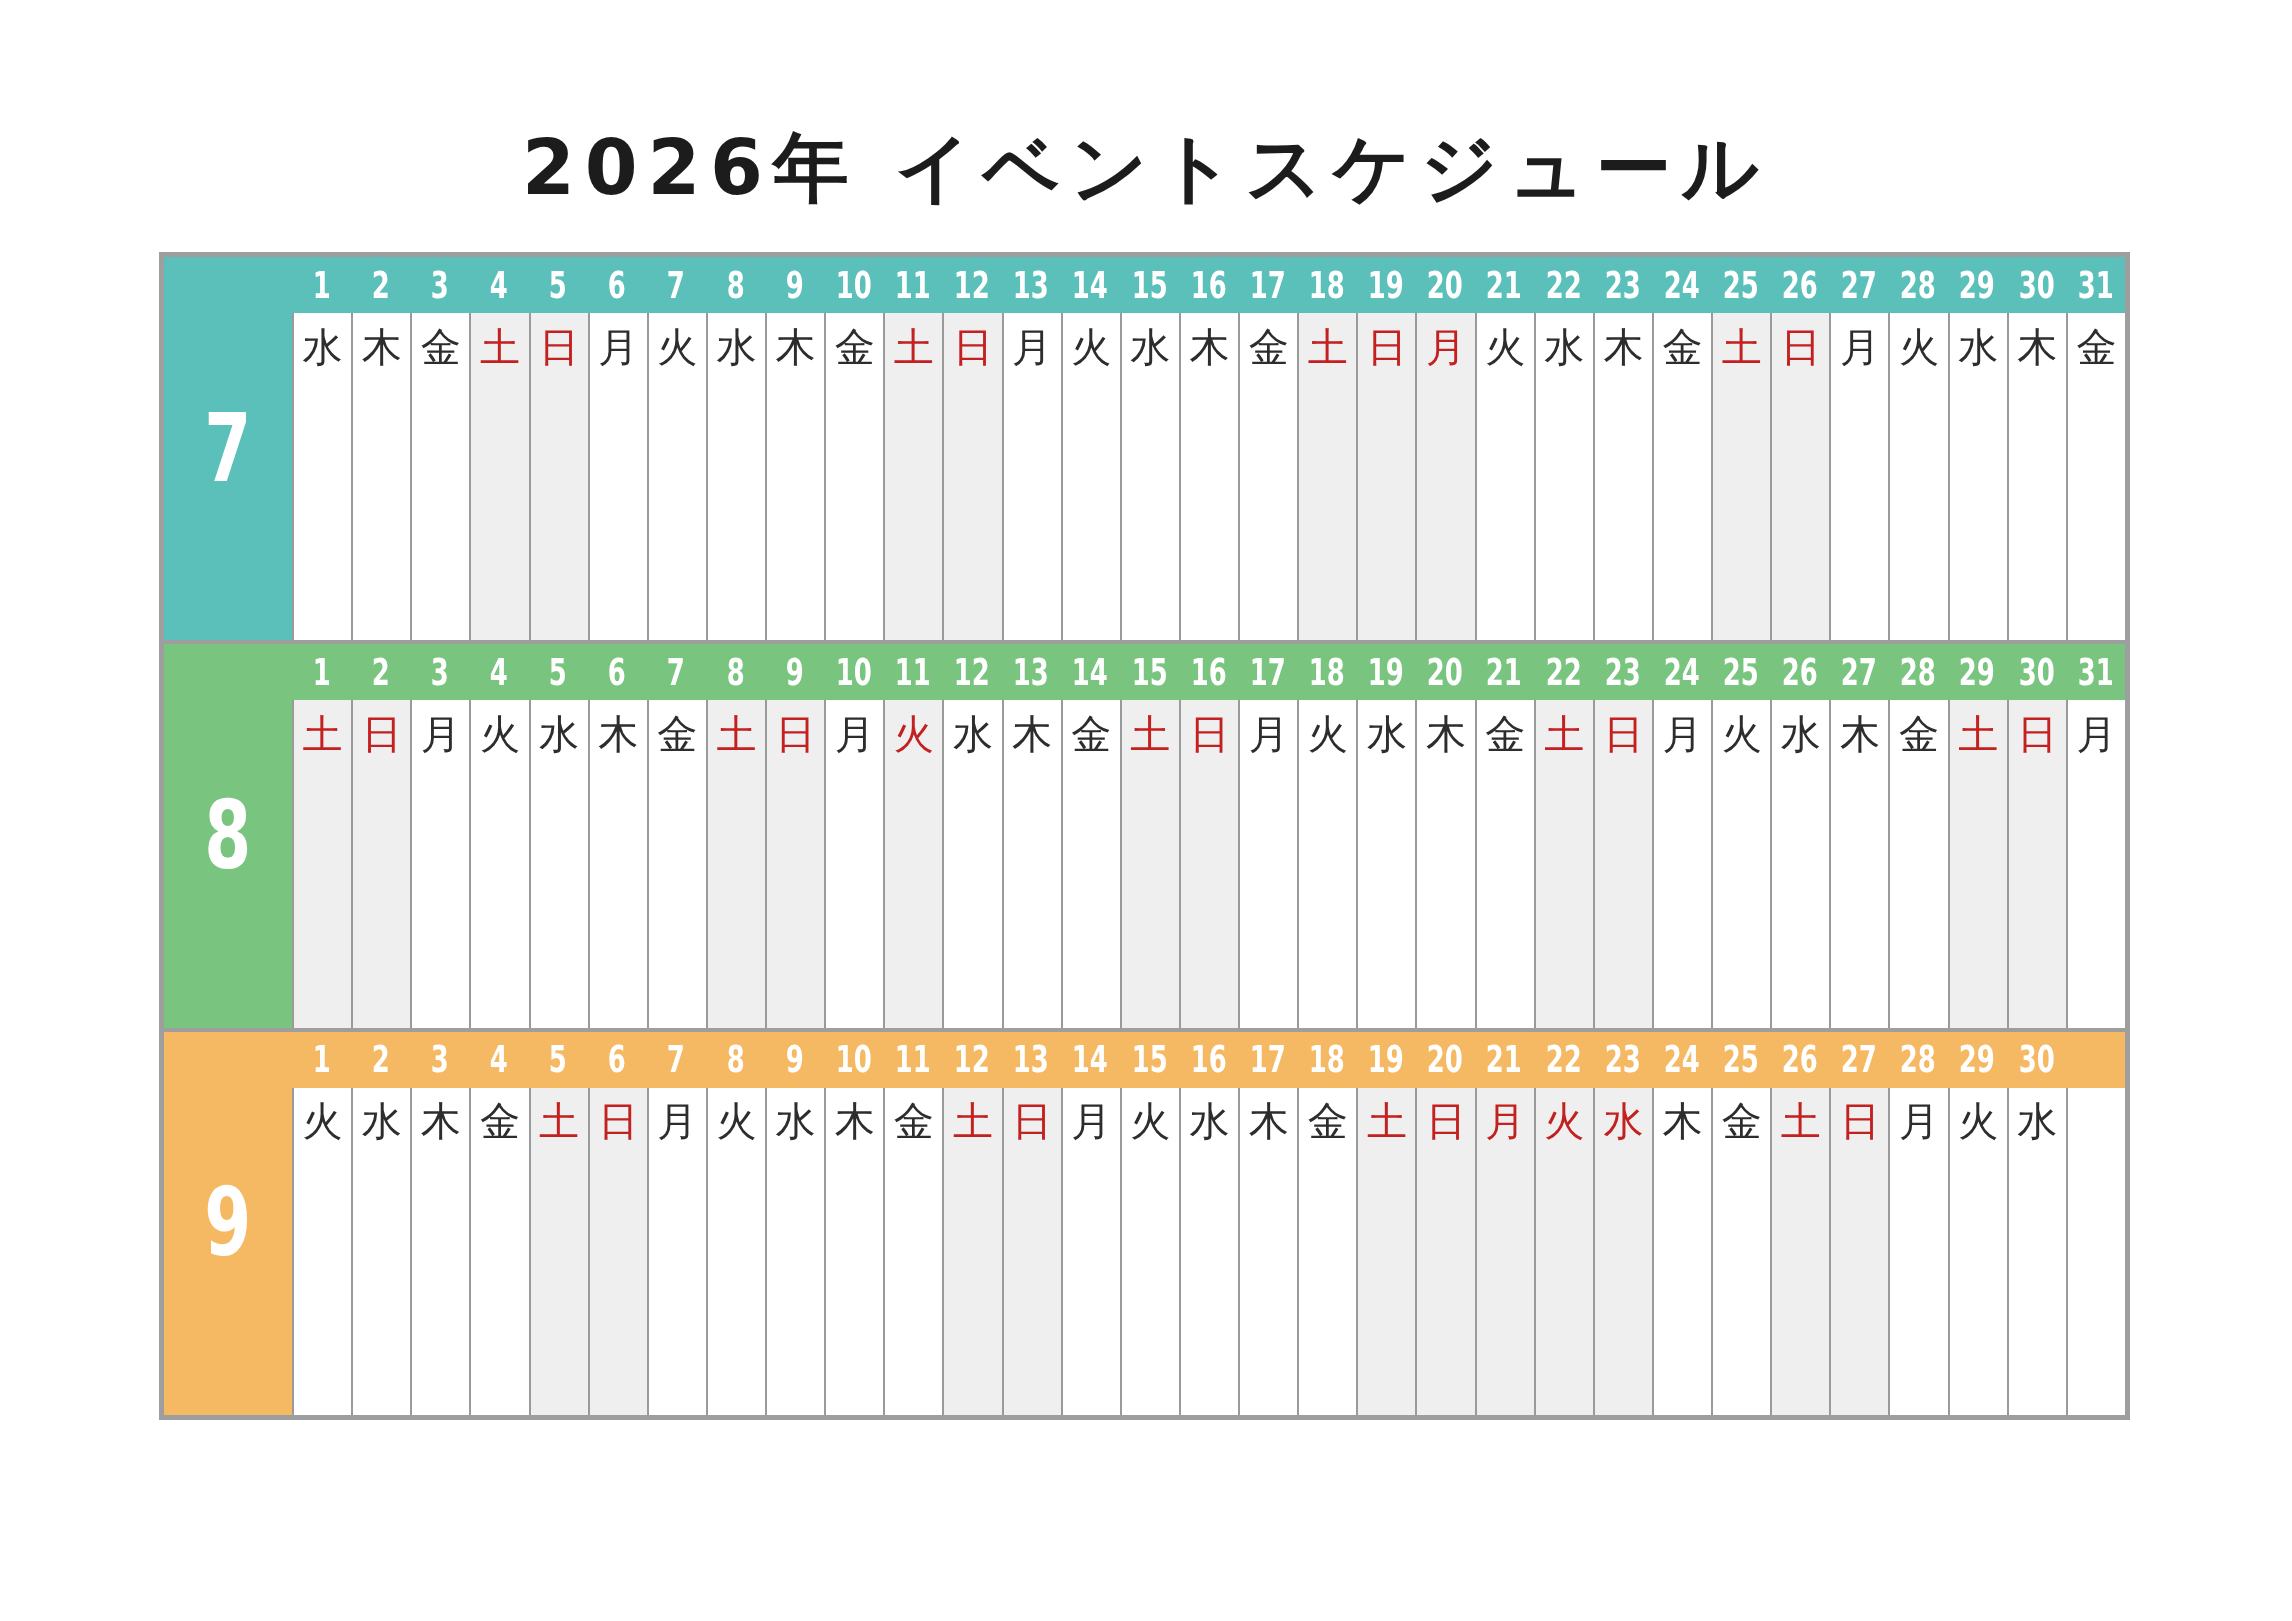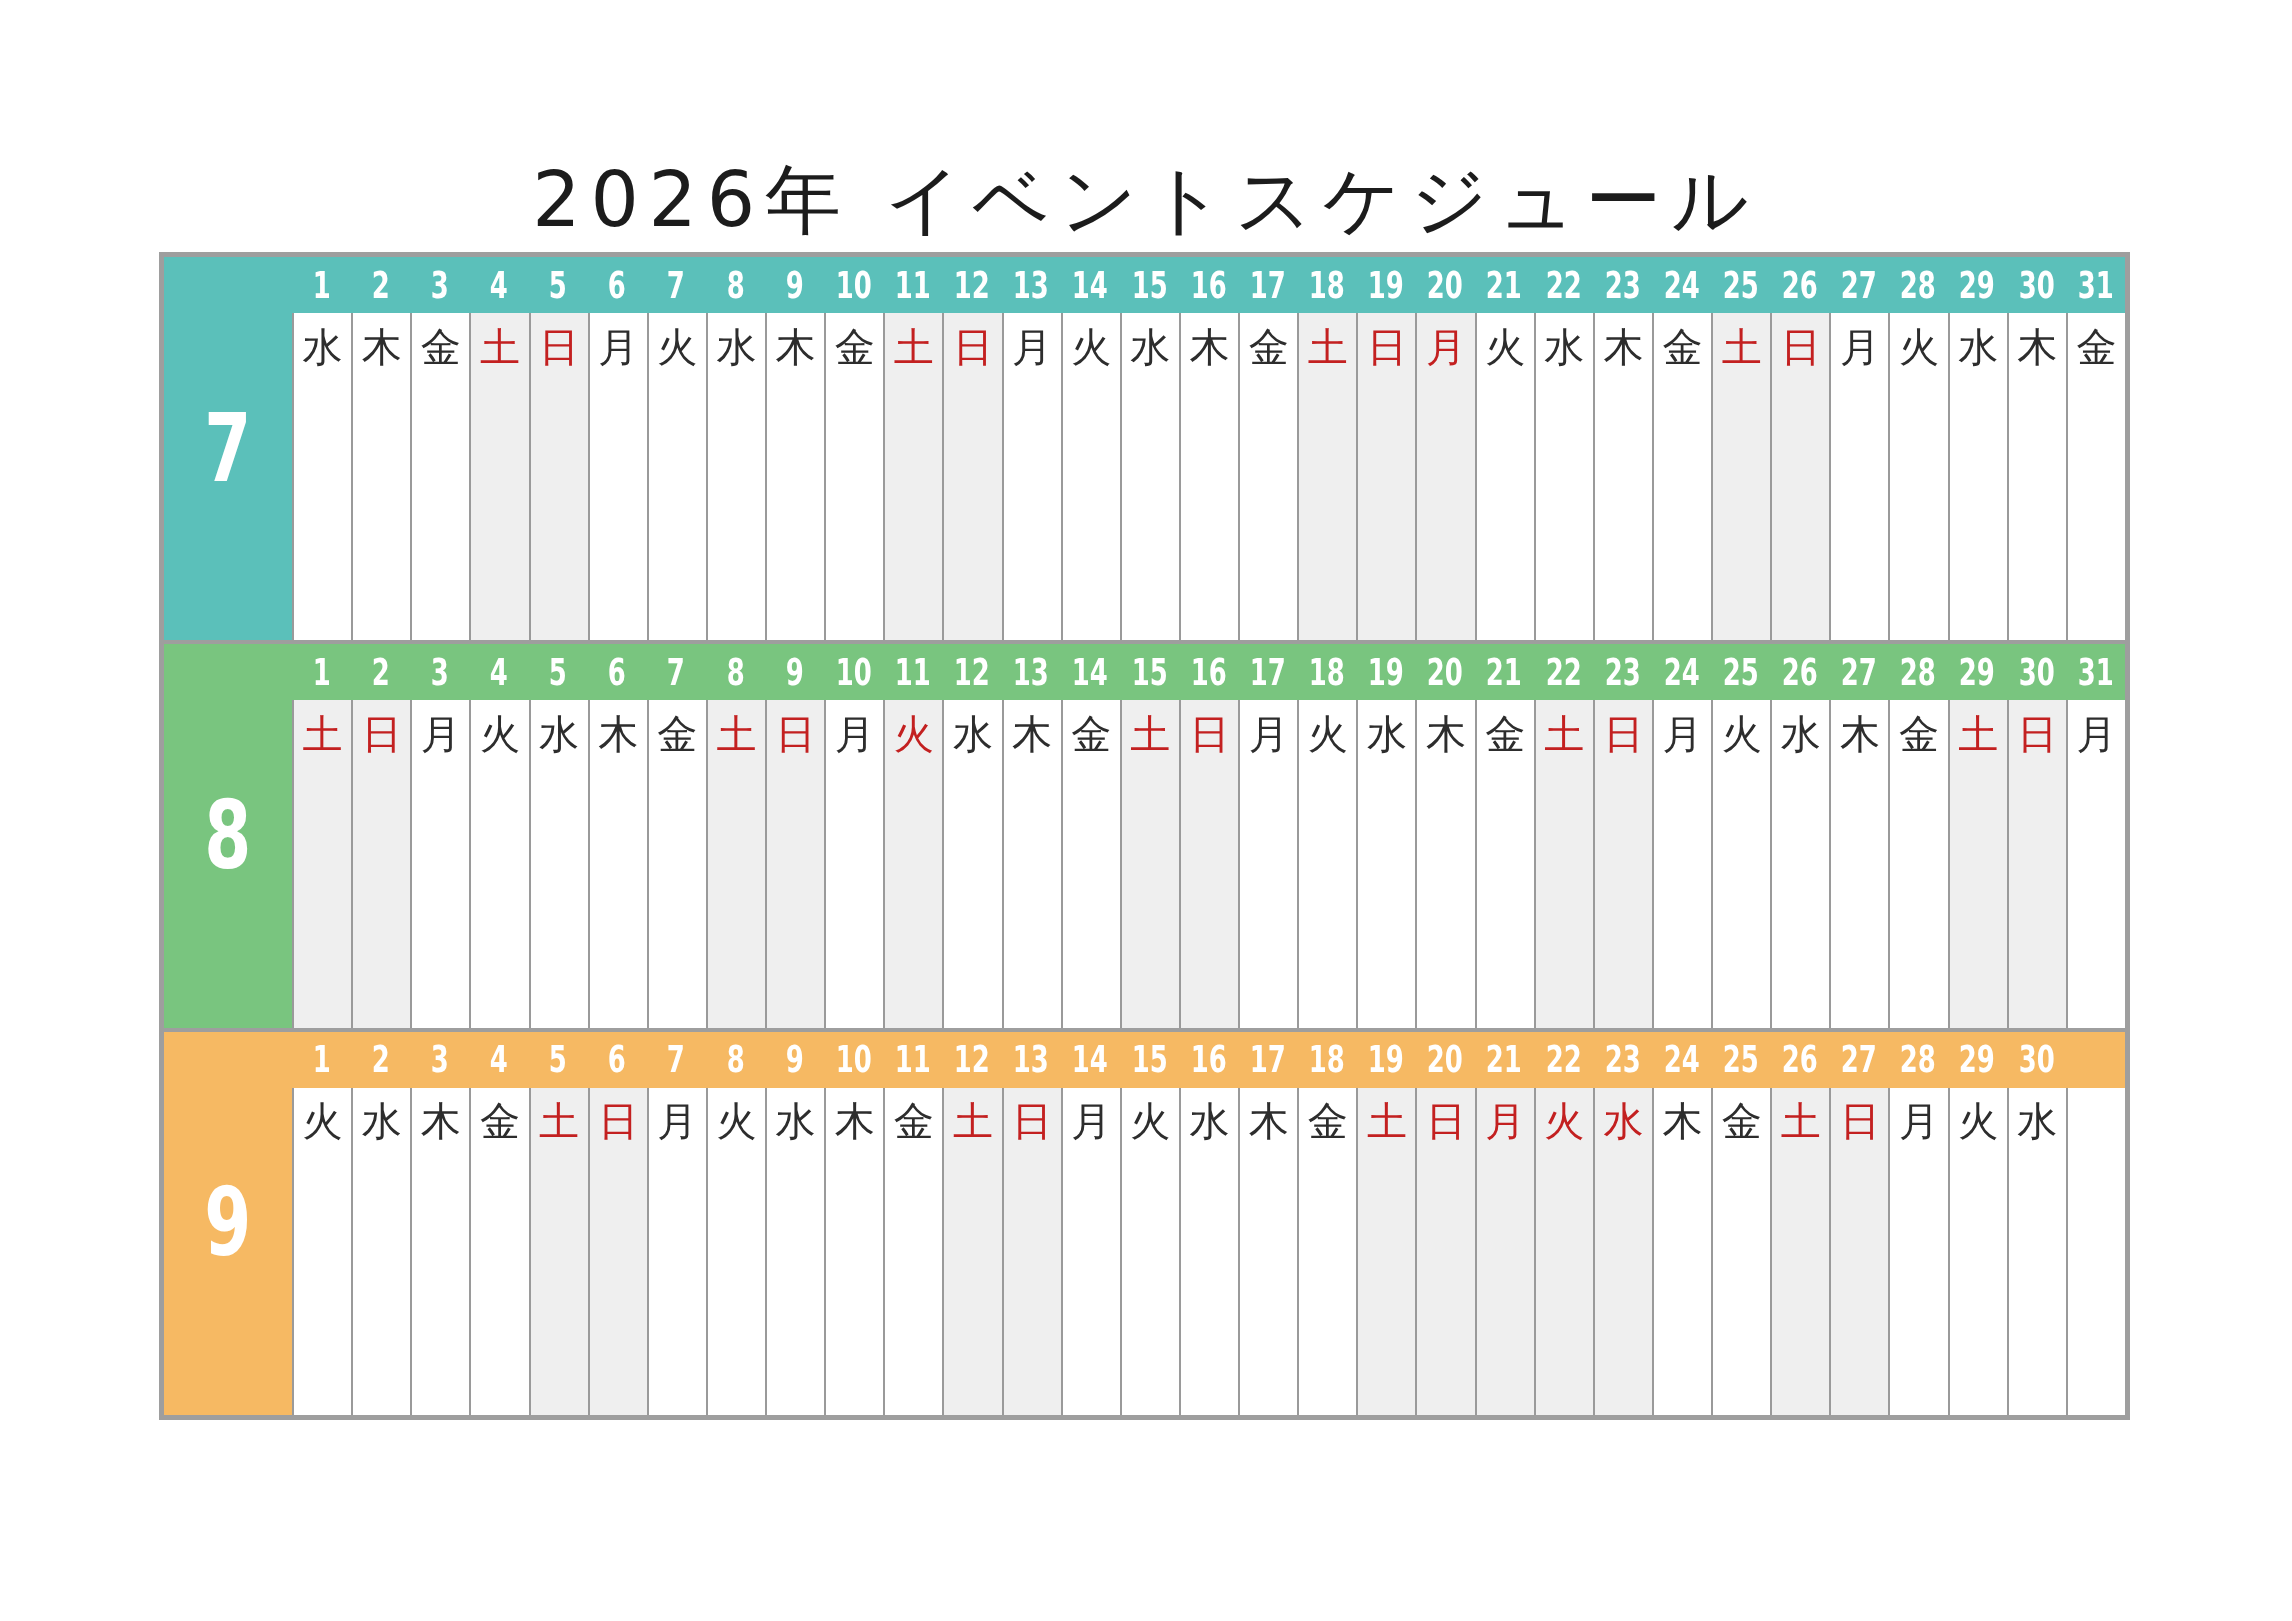--- a/index.html
+++ b/index.html
@@ -8,25 +8,24 @@
     background:#ffffff;
     position:relative;
     font-family:"DejaVu Sans", sans-serif;
     overflow:hidden;
   }
   .page-title{
     position:absolute;
     left:159px;top:118px;width:1973px;
     text-align:center;
     font-size:76px;
-    font-weight:400;
+    font-weight:700;
     letter-spacing:9.8px;
     color:#1c1c1c;
     white-space:nowrap;
-    margin-top:32px;
   }
   .calendar{
     position:absolute;
     left:159px;top:252px;
     width:1961px;height:1158px;
     border:5.9px solid var(--border);
     background:var(--border);
     display:flex;
     flex-direction:column;
     gap:3.9px;

